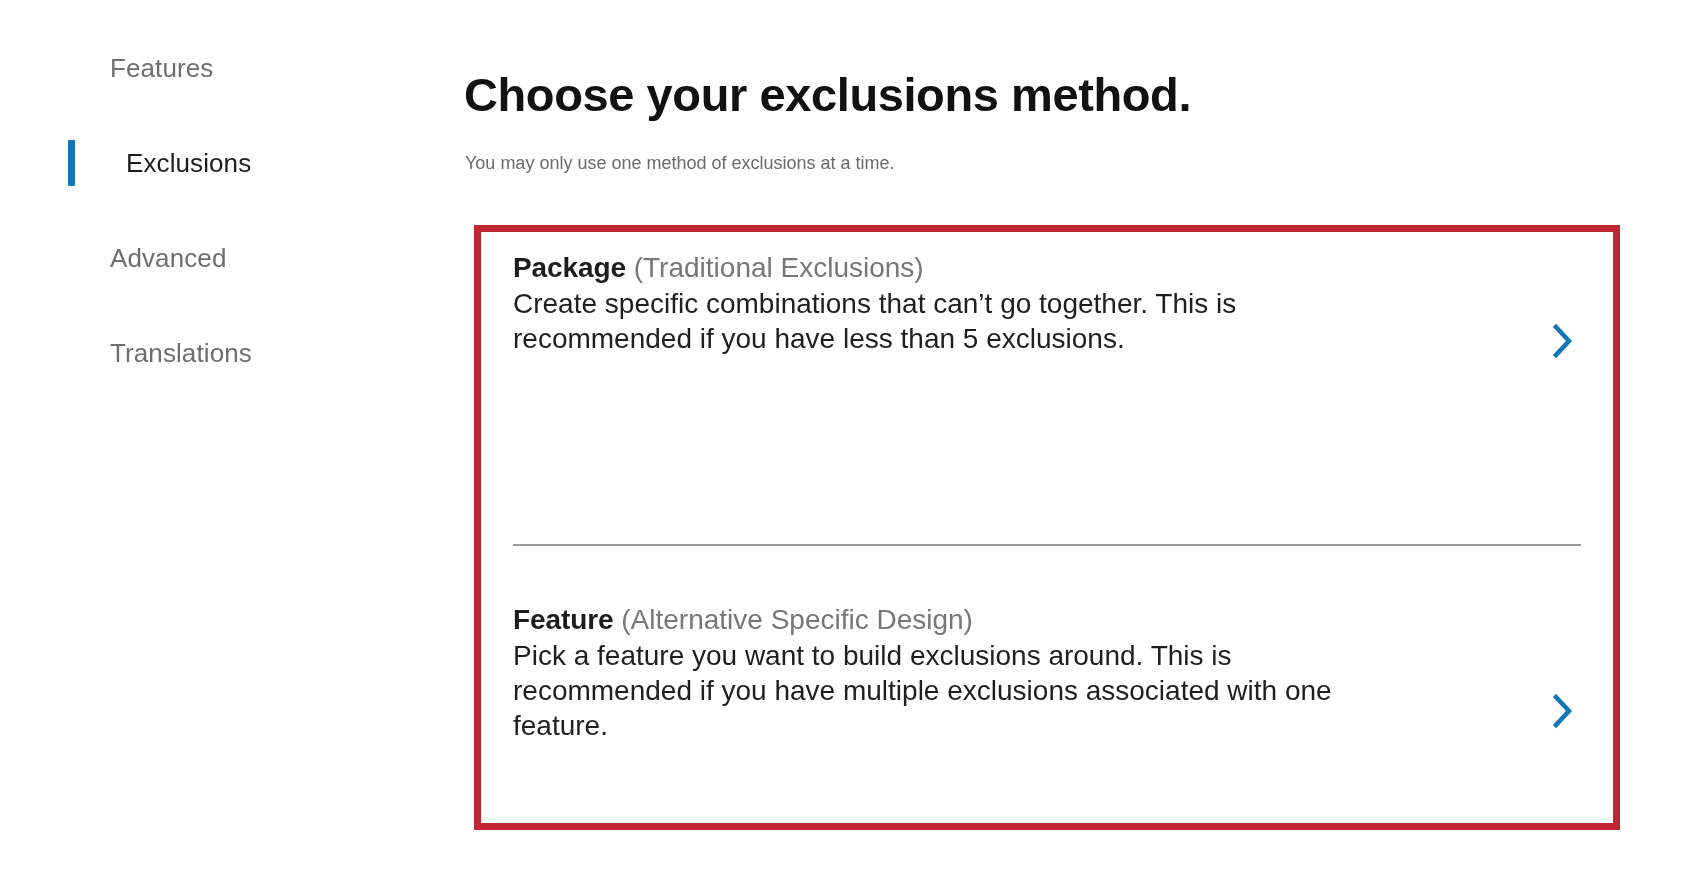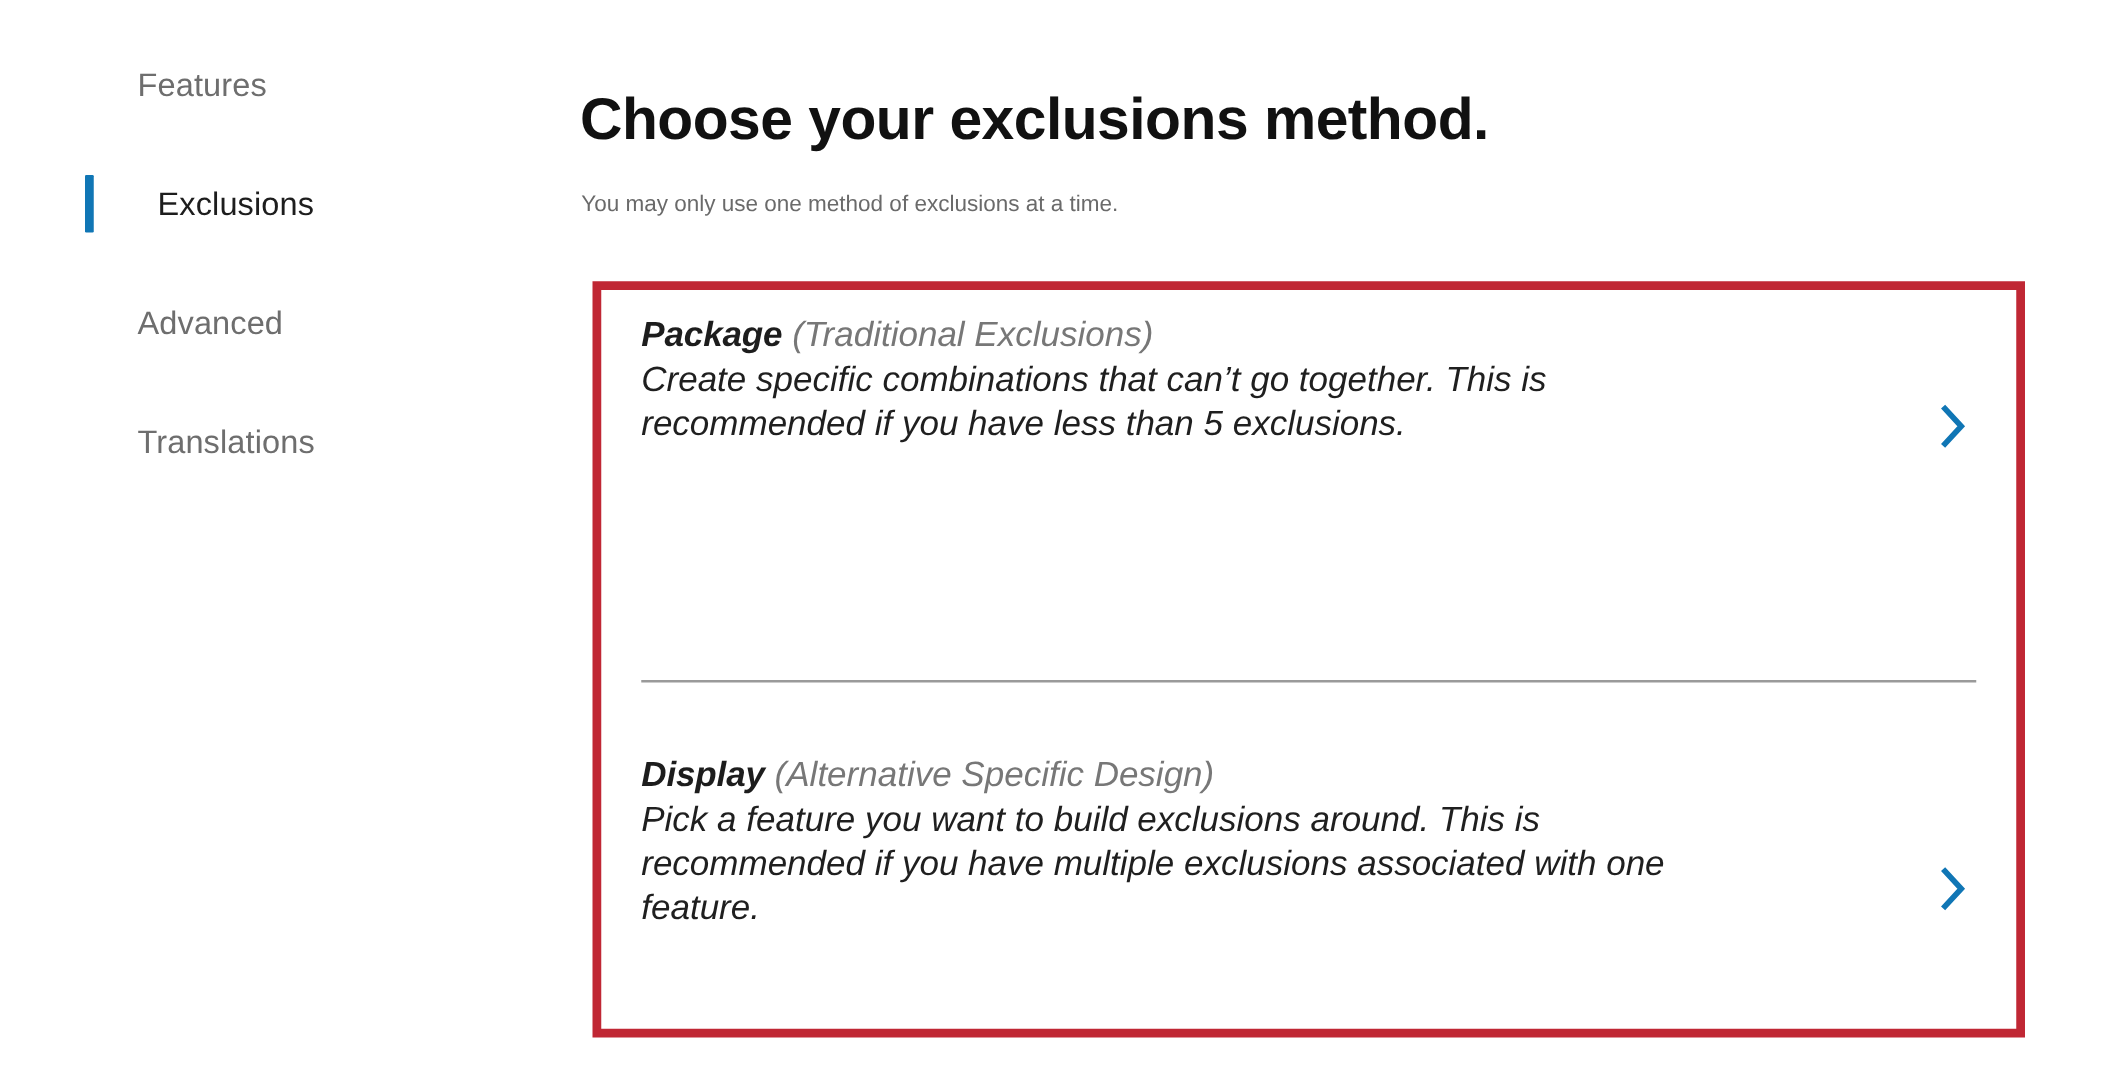--- a/index.html
+++ b/index.html
@@ -115,21 +115,20 @@
 
   .option-row {
     position: absolute;
     left: 0;
     width: 100%;
     box-sizing: border-box;
     padding: 0 26px 0 32px;
     display: flex;
     align-items: flex-start;
     cursor: pointer;
-    font-style: italic;
   }
   .option-row.first { top: 18px; }
   .option-row.second { top: 370px; }
 
   .option-text {
     flex: 0 0 auto;
     width: 900px;
   }
 
   .option-heading {
@@ -239,21 +238,21 @@
           <svg class="chevron-icon" viewBox="0 0 26 40">
             <path d="M6 6 L19 20 L6 34"></path>
           </svg>
         </div>
 
         <div class="divider"></div>
 
         <div class="option-row second">
           <div class="option-text">
             <div class="option-heading">
-              <span class="title-strong">Display</span>
+              <span class="title-strong">Feature</span>
               <span class="title-sub">(Alternative Specific Design)</span>
             </div>
             <div class="option-desc">Pick a feature you want to build exclusions around. This is recommended if you have multiple exclusions associated with one feature.</div>
           </div>
         </div>
 
         <div class="chevron-wrap second" style="top: 457px;">
           <svg class="chevron-icon" viewBox="0 0 26 40">
             <path d="M6 6 L19 20 L6 34"></path>
           </svg>

